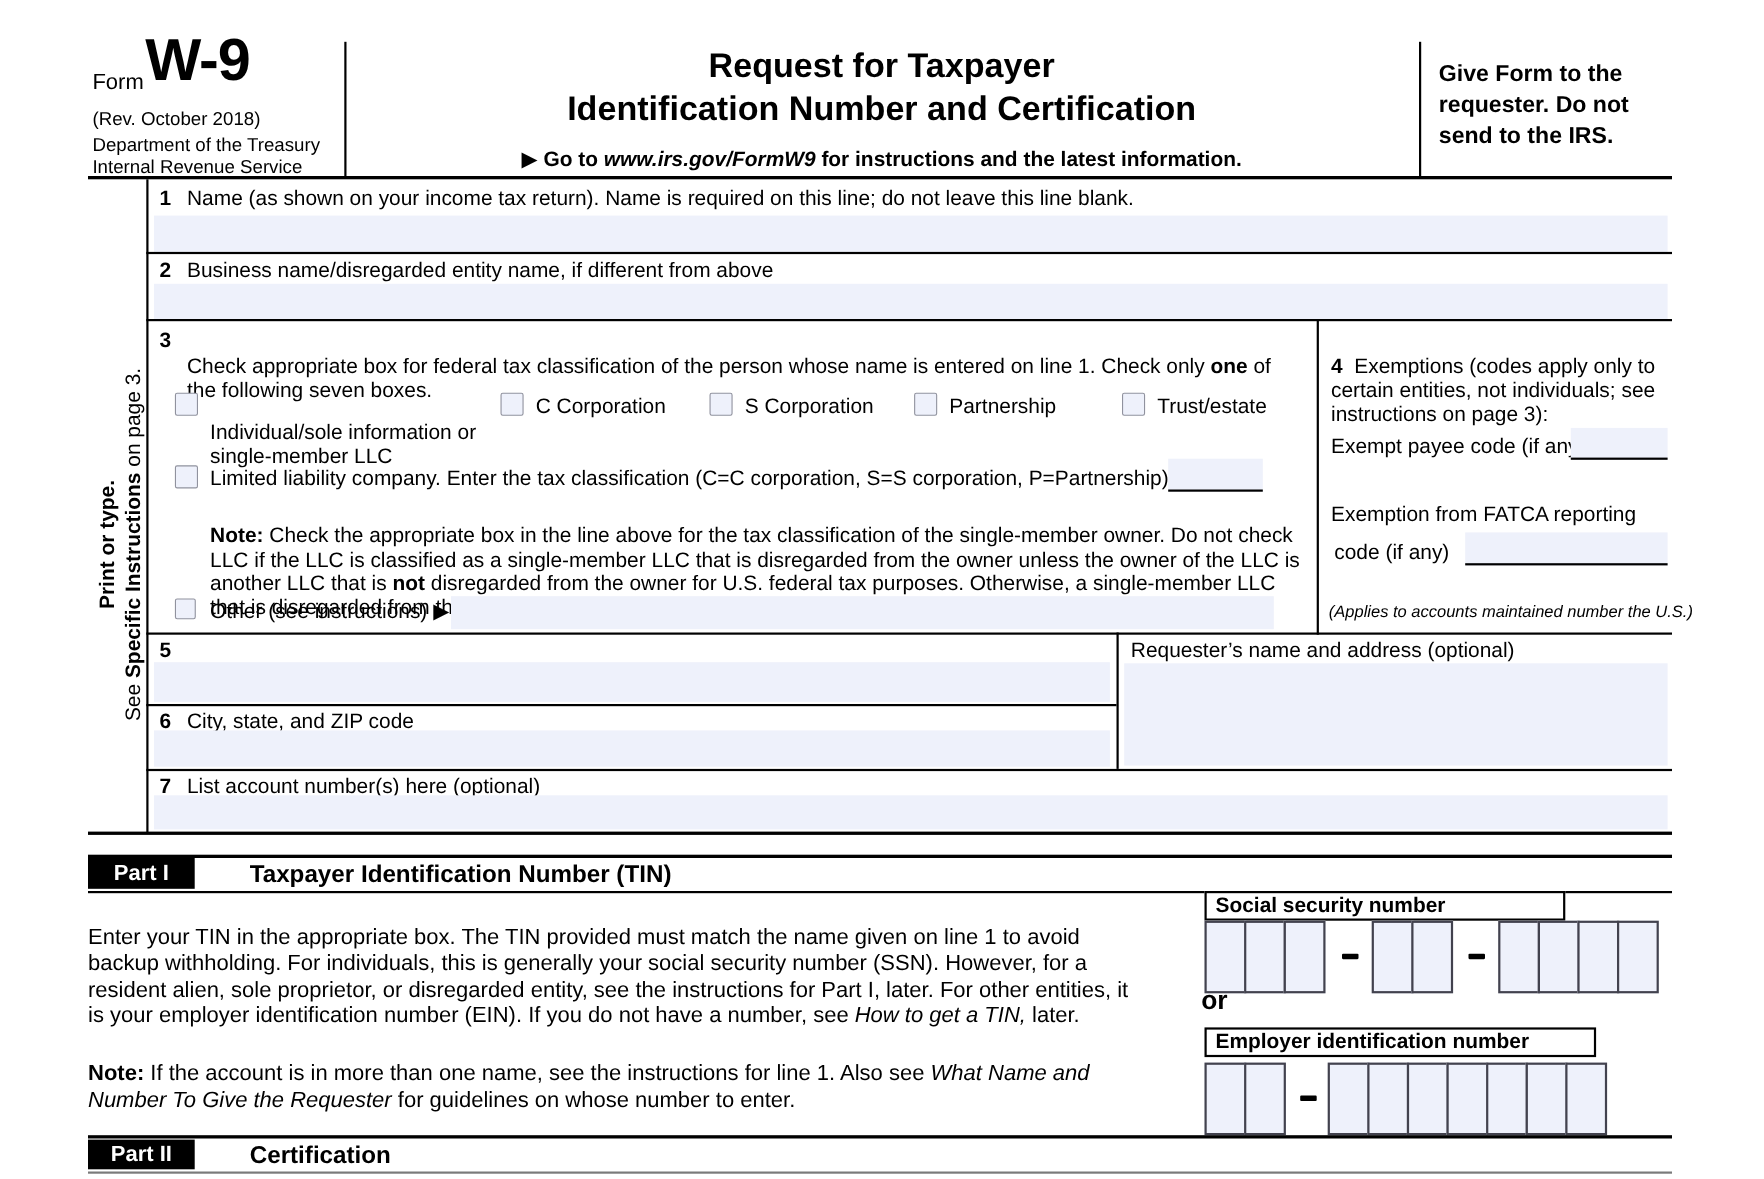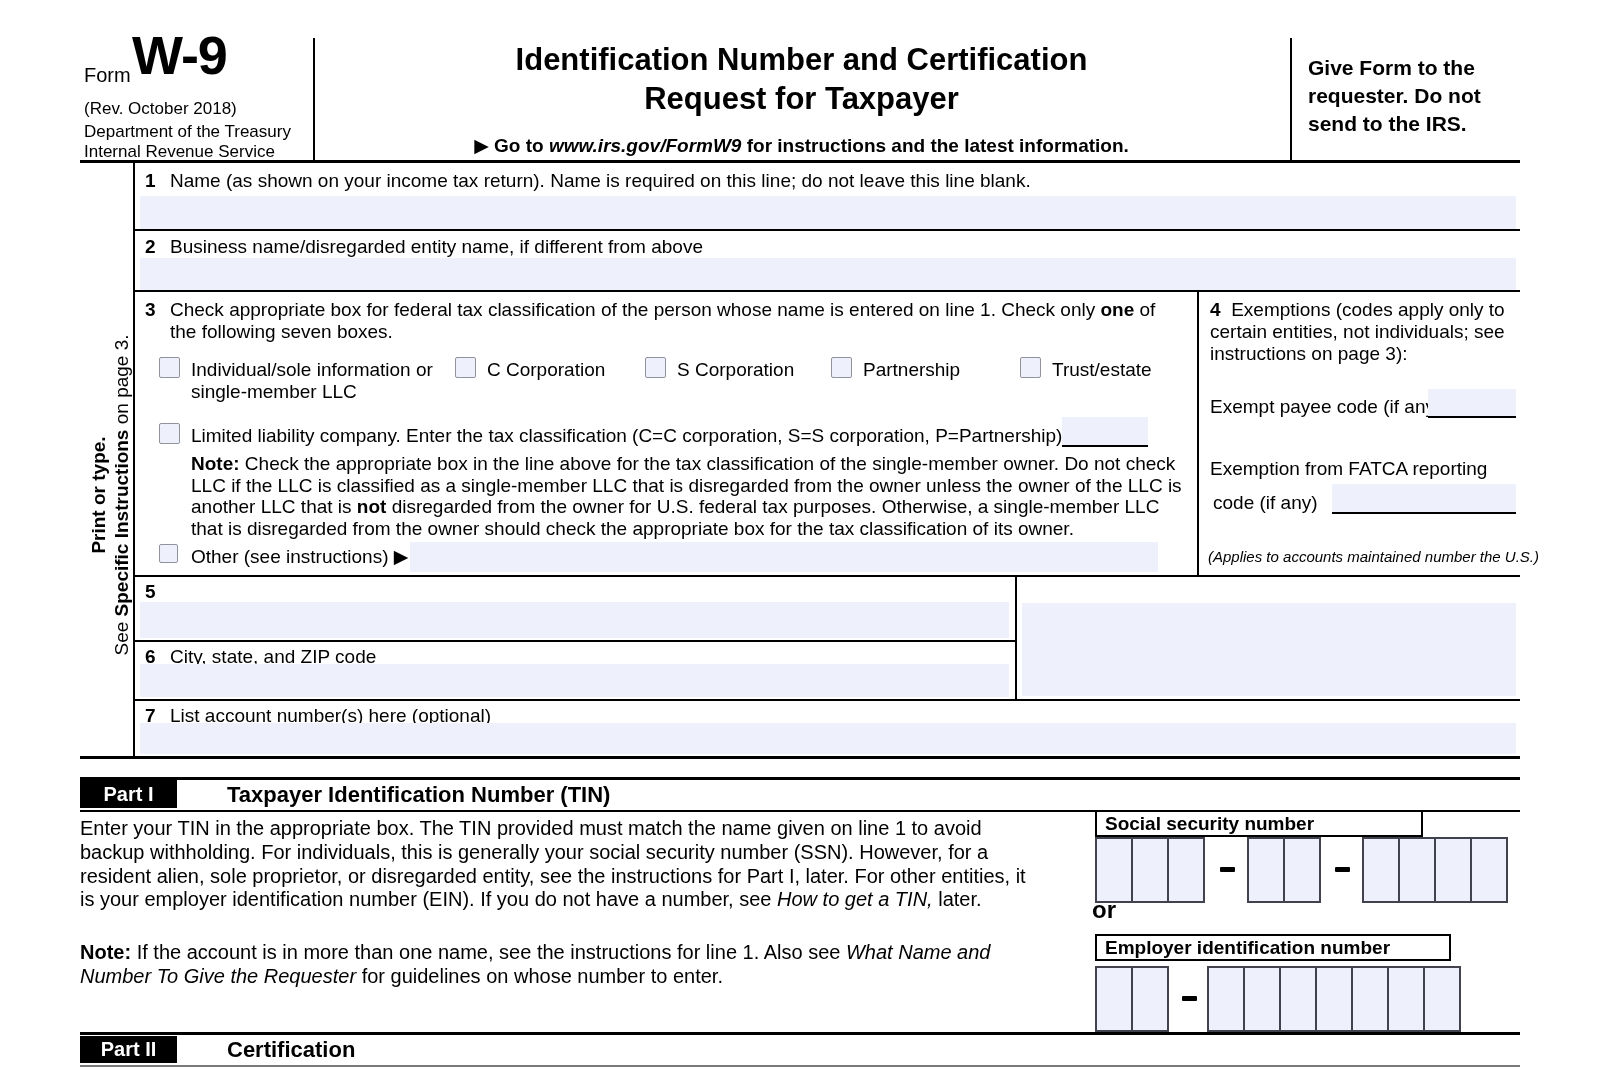--- a/index.html
+++ b/index.html
@@ -4,21 +4,21 @@
 <style>
   html,body{margin:0;padding:0;background:#fff;}
   body{width:1604px;height:1072px;overflow:hidden;
        font-family:"Liberation Sans","DejaVu Sans",sans-serif;color:#000;
        -webkit-font-smoothing:antialiased;}
   .page{position:relative;width:1604px;height:1072px;background:#fff;
         --field:#eef1fb;}
   .hl{position:absolute;background:#000;}
   .vl{position:absolute;background:#000;}
   .lbl{position:absolute;font-size:19px;line-height:22px;white-space:nowrap;}
-  .wrap{white-space:normal;}
+  .wrap{white-space:normal;margin-top:24px;}
   .num{font-weight:bold;}
   b,.b{font-weight:bold;}
   i,.i{font-style:italic;}
   .inp{position:absolute;background:var(--field);border:0;outline:0;
        font-family:"Liberation Sans","DejaVu Sans",sans-serif;
        font-size:19px;color:#000;padding:0 8px;box-sizing:border-box;}
   .inp.ul{border-bottom:2px solid #000;}
   .bigfield{position:absolute;background:var(--field);}
   .cb{position:absolute;width:21px;height:21px;background:var(--field);
       border:1.5px solid #90929e;border-radius:2px;box-sizing:border-box;cursor:pointer;}
@@ -53,22 +53,22 @@
   <div class="lbl" style="left:84px;top:64px;font-size:20px;">Form</div>
   <div class="lbl b" style="left:132px;top:28px;font-size:54px;line-height:54px;letter-spacing:-1px;">W-9</div>
   <div class="lbl" style="left:84px;top:98px;font-size:17px;">(Rev. October 2018)</div>
   <div class="lbl" style="left:84px;top:121px;font-size:17px;">Department of the Treasury</div>
   <div class="lbl" style="left:84px;top:141px;font-size:17px;">Internal Revenue Service</div>
 
   <div class="vl" style="left:313px;top:38px;width:2px;height:124px;"></div>
   <div class="vl" style="left:1290px;top:38px;width:2px;height:124px;"></div>
 
   <div class="title">
+    <div>Request for Taxpayer</div>
     <div>Identification Number and Certification</div>
-    <div>Request for Taxpayer</div>
   </div>
   <div class="goto">
     <span>▶</span>
     <span>Go to </span><span class="i">www.irs.gov/FormW9</span><span> for instructions and the latest information.</span>
   </div>
   <div class="giveform">Give Form to the requester. Do not send to the IRS.</div>
 
   <div class="hl" style="left:80px;top:160px;width:1440px;height:3px;"></div>
 
   <div class="sidebar">
@@ -128,20 +128,21 @@
   <div class="lbl" style="left:1210px;top:458px;">Exemption from FATCA reporting</div>
   <div class="lbl" style="left:1213px;top:492px;">code (if any)</div>
   <input class="inp ul" style="left: 1332px; top: 484px; width: 184px; height: 30px;" value="">
   <div class="lbl i" style="left:1208px;top:546px;font-size:15px;">(Applies to accounts maintained number the U.S.)</div>
 
   <div class="hl" style="left:133px;top:575px;width:1387px;height:2px;"></div>
 
   <div class="lbl num" style="left:145px;top:581px;">5</div>
   <input class="inp" style="left: 140px; top: 602px; width: 869px; height: 36px;" value="">
   <div class="vl" style="left:1015px;top:575px;width:2px;height:124px;"></div>
+  <div class="lbl" style="left:1028px;top:581px;">Requester’s name and address (optional)</div>
   <div class="bigfield" style="left:1022px;top:603px;width:494px;height:93px;" title=""></div>
 
   <div class="hl" style="left:133px;top:640px;width:882px;height:2px;"></div>
 
   <div class="lbl num" style="left:145px;top:646px;">6</div>
   <div class="lbl" style="left:170px;top:646px;">City, state, and ZIP code</div>
   <input class="inp" style="left: 140px; top: 664px; width: 869px; height: 33px;" value="">
 
   <div class="hl" style="left:133px;top:699px;width:1387px;height:2px;"></div>
 

